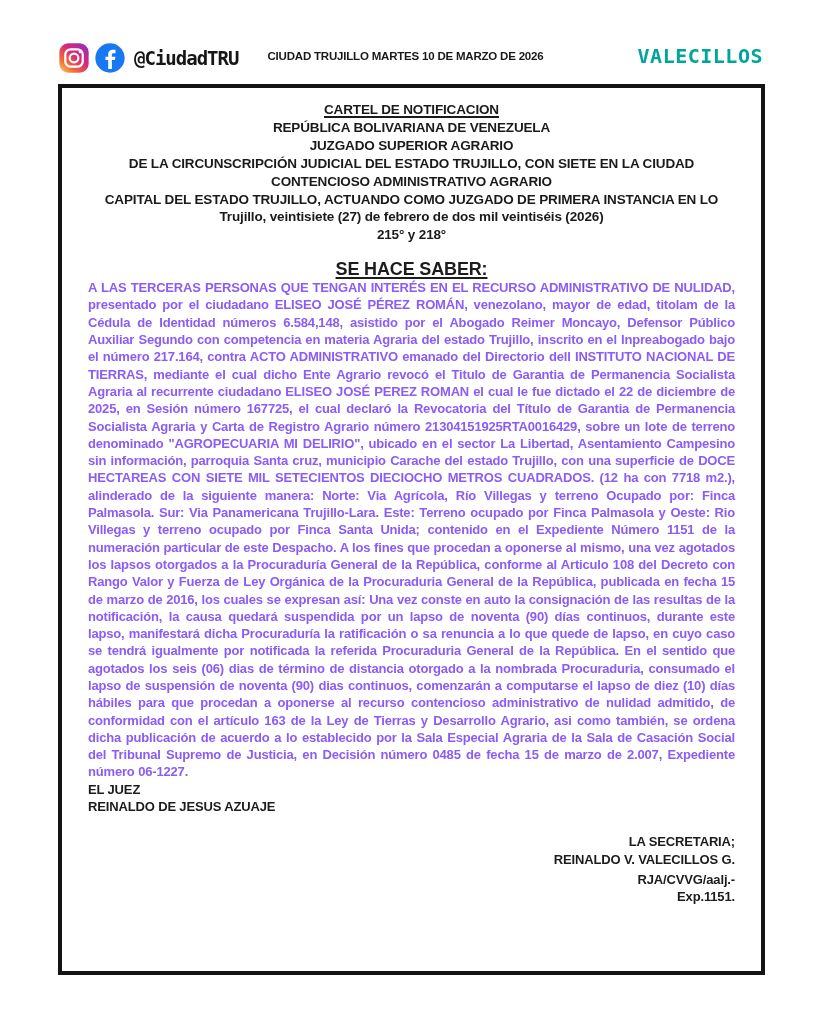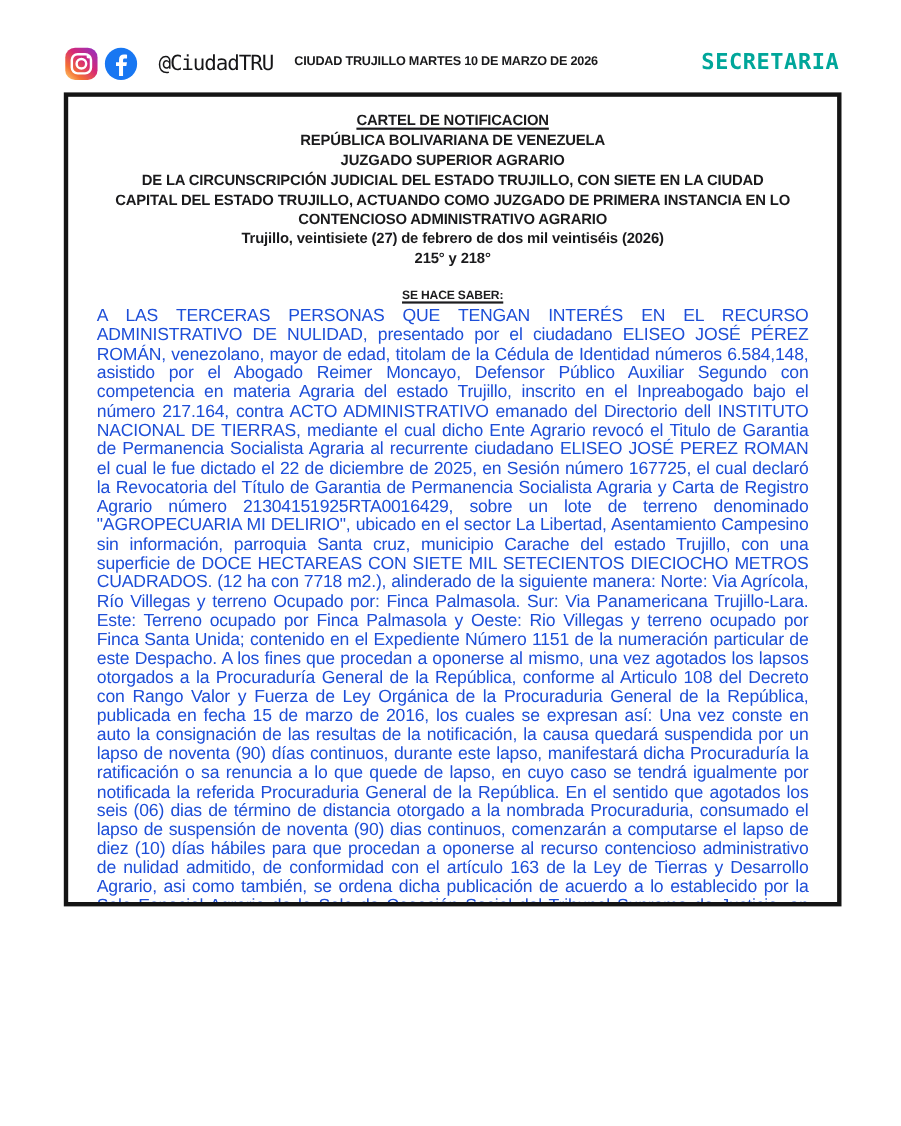--- a/index.html
+++ b/index.html
@@ -13,67 +13,67 @@
   }
   .page { position:relative; width:819px; height:1024px; background:#ffffff; }
 
   
   .masthead { position:absolute; left:58px; top:40px; width:707px; height:38px; }
   .brand { position:absolute; left:0; top:2px; display:flex; align-items:center; }
   .icon { display:inline-flex; width:32px; height:32px; }
   .icon + .icon { margin-left:4px; }
   .handle {
     font-family:"DejaVu Sans Mono", monospace;
-    font-weight:normal; font-size:19px; letter-spacing:-1px;
-    margin-left:18px; color:#161618;
+    font-weight:bold; font-size:19px; letter-spacing:-1px;
+    margin-left:8px; color:#161618;
   }
   .masthead-date {
     position:absolute; left:0; right:12px; top:10px;
     text-align:center; font-weight:bold; font-size:11.5px;
     letter-spacing:-0.2px; color:#19191b;
   }
   .publicidad {
     position:absolute; right:2px; top:4px;
     font-family:"DejaVu Sans Mono", monospace;
     font-weight:bold; font-size:20px; letter-spacing:0.5px;
   }
 
   
   .notice-box {
     position:absolute; left:58px; top:84px;
-    width:707px; height:740px;
+    width:707px; height:891px;
     border:4px solid #141414;
     background:#ffffff;
     padding:13px 26px 0 26px;
     overflow:hidden;
   }
   .heading-line {
     text-align:center; font-weight:bold;
     font-size:13.5px; line-height:17.9px;
     letter-spacing:-0.15px; color:#1a1a1c;
   }
   .title {
     text-decoration:underline;
     text-decoration-thickness:2px;
     text-underline-offset:2px;
   }
   .salutation {
     text-align:center; font-weight:bold;
-    font-size:11px; line-height:17.9px;
+    font-size:18px; line-height:17.9px;
     margin-top:17px;
     text-decoration:underline;
     text-decoration-thickness:2px;
     text-underline-offset:2px;
     letter-spacing:-0.15px;
   }
   .body-text {
-    text-align:justify; font-weight:normal;
-    font-size:16px; line-height:17.3px;
+    text-align:justify; font-weight:bold;
+    font-size:13px; line-height:17.3px;
     letter-spacing:-0.18px; word-spacing:0.2px;
-    color:#1d4ed8;
+    color:#8b5cf6;
   }
   .sig-block { font-weight:bold; font-size:13px; line-height:17.3px; letter-spacing:-0.15px; }
   .sig-judge { text-align:left; }
   .sig-secretary { margin-top:18px; text-align:right; }
   .sig-footer { margin-top:3px; text-align:right; }
 </style>
 </head>
 <body>
 
 <div class="page">
@@ -98,30 +98,30 @@
       </span>
       <span class="icon">
         <svg viewBox="0 0 36 36" width="32" height="32" aria-hidden="true">
           <circle cx="18" cy="18" r="16.5" fill="#1877F2"></circle>
           <path d="M24.2 12.6h-2.6c-.9 0-1.5.6-1.5 1.6v2.3h4l-.6 3.7h-3.4v10.2c-.7.1-1.4.1-2.1.1-.7 0-1.3 0-2-.1V20.2h-3.1v-3.7H16v-2.9c0-3.1 1.9-5 5-5 1.4 0 2.5.1 3.2.2v3.8z" fill="#ffffff"></path>
         </svg>
       </span>
       <span class="handle">@CiudadTRU</span>
     </div>
     <div class="masthead-date">CIUDAD TRUJILLO MARTES 10 DE MARZO DE 2026</div>
-    <div class="publicidad" style="color: rgb(0, 166, 154);">SECRETARIA</div>
+    <div class="publicidad" style="color: rgb(0, 166, 154);">VALECILLOS</div>
   </header>
 
   <main class="notice-box">
     <div class="heading-line title">CARTEL DE NOTIFICACION</div>
     <div class="heading-line">REPÚBLICA BOLIVARIANA DE VENEZUELA</div>
     <div class="heading-line">JUZGADO SUPERIOR AGRARIO</div>
     <div class="heading-line">DE LA CIRCUNSCRIPCIÓN JUDICIAL DEL ESTADO TRUJILLO, CON SIETE EN LA CIUDAD</div>
+    <div class="heading-line">CONTENCIOSO ADMINISTRATIVO AGRARIO</div>
     <div class="heading-line">CAPITAL DEL ESTADO TRUJILLO, ACTUANDO COMO JUZGADO DE PRIMERA INSTANCIA EN LO</div>
-    <div class="heading-line">CONTENCIOSO ADMINISTRATIVO AGRARIO</div>
     <div class="heading-line">Trujillo, veintisiete (27) de febrero de dos mil veintiséis (2026)</div>
     <div class="heading-line">215° y 218°</div>
 
     <div class="salutation">SE HACE SABER:</div>
 
     <p class="body-text">A LAS TERCERAS PERSONAS QUE TENGAN INTERÉS EN EL RECURSO ADMINISTRATIVO DE NULIDAD, presentado por el ciudadano ELISEO JOSÉ PÉREZ ROMÁN, venezolano, mayor de edad, titolam de la Cédula de Identidad números 6.584,148, asistido por el Abogado Reimer Moncayo, Defensor Público Auxiliar Segundo con competencia en materia Agraria del estado Trujillo, inscrito en el Inpreabogado bajo el número 217.164, contra ACTO ADMINISTRATIVO emanado del Directorio dell INSTITUTO NACIONAL DE TIERRAS, mediante el cual dicho Ente Agrario revocó el Titulo de Garantia de Permanencia Socialista Agraria al recurrente ciudadano ELISEO JOSÉ PEREZ ROMAN el cual le fue dictado el 22 de diciembre de 2025, en Sesión número 167725, el cual declaró la Revocatoria del Título de Garantia de Permanencia Socialista Agraria y Carta de Registro Agrario número 21304151925RTA0016429, sobre un lote de terreno denominado "AGROPECUARIA MI DELIRIO", ubicado en el sector La Libertad, Asentamiento Campesino sin información, parroquia Santa cruz, municipio Carache del estado Trujillo, con una superficie de DOCE HECTAREAS CON SIETE MIL SETECIENTOS DIECIOCHO METROS CUADRADOS. (12 ha con 7718 m2.), alinderado de la siguiente manera: Norte: Via Agrícola, Río Villegas y terreno Ocupado por: Finca Palmasola. Sur: Via Panamericana Trujillo-Lara. Este: Terreno ocupado por Finca Palmasola y Oeste: Rio Villegas y terreno ocupado por Finca Santa Unida; contenido en el Expediente Número 1151 de la numeración particular de este Despacho. A los fines que procedan a oponerse al mismo, una vez agotados los lapsos otorgados a la Procuraduría General de la República, conforme al Articulo 108 del Decreto con Rango Valor y Fuerza de Ley Orgánica de la Procuraduria General de la República, publicada en fecha 15 de marzo de 2016, los cuales se expresan así: Una vez conste en auto la consignación de las resultas de la notificación, la causa quedará suspendida por un lapso de noventa (90) días continuos, durante este lapso, manifestará dicha Procuraduría la ratificación o sa renuncia a lo que quede de lapso, en cuyo caso se tendrá igualmente por notificada la referida Procuraduria General de la República. En el sentido que agotados los seis (06) dias de término de distancia otorgado a la nombrada Procuraduria, consumado el lapso de suspensión de noventa (90) dias continuos, comenzarán a computarse el lapso de diez (10) días hábiles para que procedan a oponerse al recurso contencioso administrativo de nulidad admitido, de conformidad con el artículo 163 de la Ley de Tierras y Desarrollo Agrario, asi como también, se ordena dicha publicación de acuerdo a lo establecido por la Sala Especial Agraria de la Sala de Casación Social del Tribunal Supremo de Justicia, en Decisión número 0485 de fecha 15 de marzo de 2.007, Expediente número 06-1227.</p>
 
     <div class="sig-block sig-judge">
       <div>EL JUEZ</div>
       <div>REINALDO DE JESUS AZUAJE</div>

